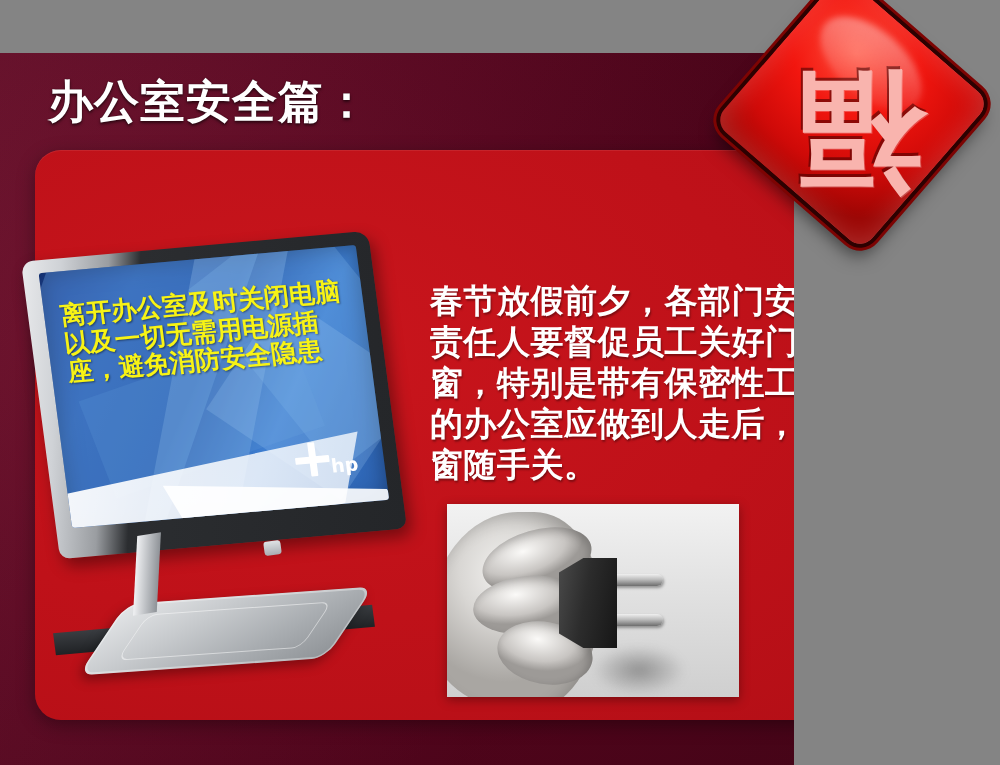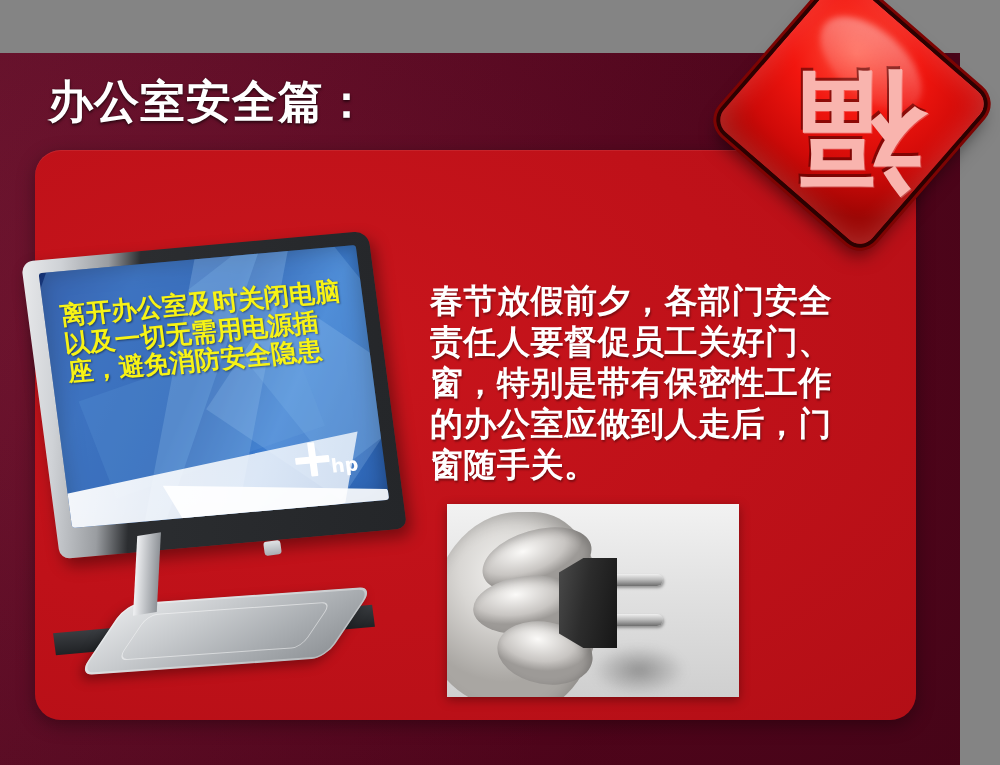--- a/index.html
+++ b/index.html
@@ -5,21 +5,21 @@
   * { margin:0; padding:0; box-sizing:border-box; }
   html,body{
     width:1000px; height:765px; overflow:hidden;
     background:#848484;
     font-family:"DejaVu Sans","Liberation Sans",sans-serif;
   }
   #stage{ position:relative; width:1000px; height:765px; background:#848484; }
 
   
   .slide{
-    position:absolute; left:0; top:53px; width:960px; height:712px;
+    position:absolute; left:0; top:53px; width:794px; height:712px;
     background:
       radial-gradient(120% 110% at 18% 40%, #6b0a26 0%, #5d0520 45%, #4c0419 100%);
     overflow:hidden;
   }
   .slide:after{
     content:""; position:absolute; inset:0;
     background:linear-gradient(115deg, rgba(255,255,255,.05) 0%, rgba(0,0,0,.12) 70%);
     pointer-events:none;
   }
 

